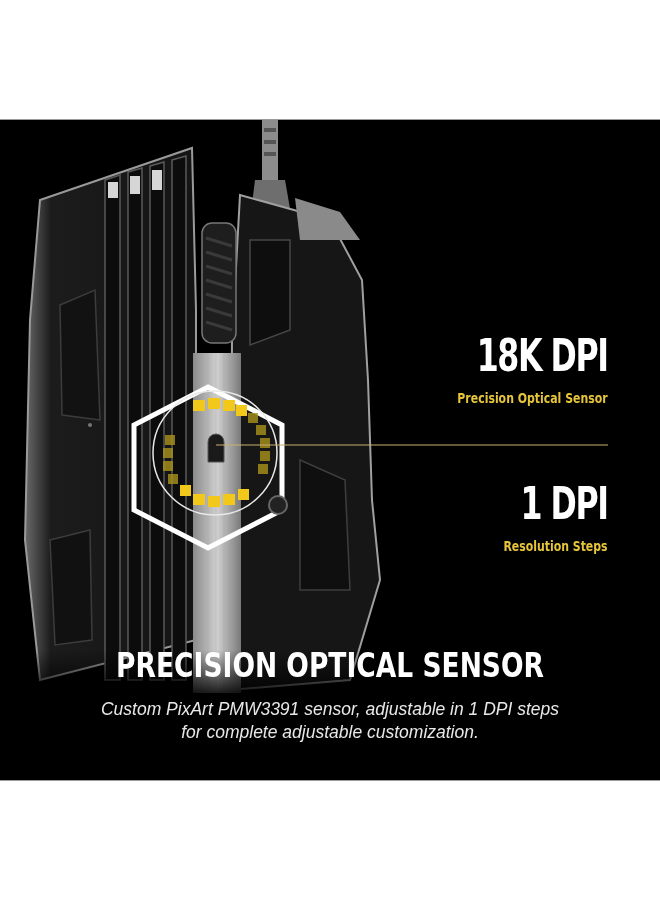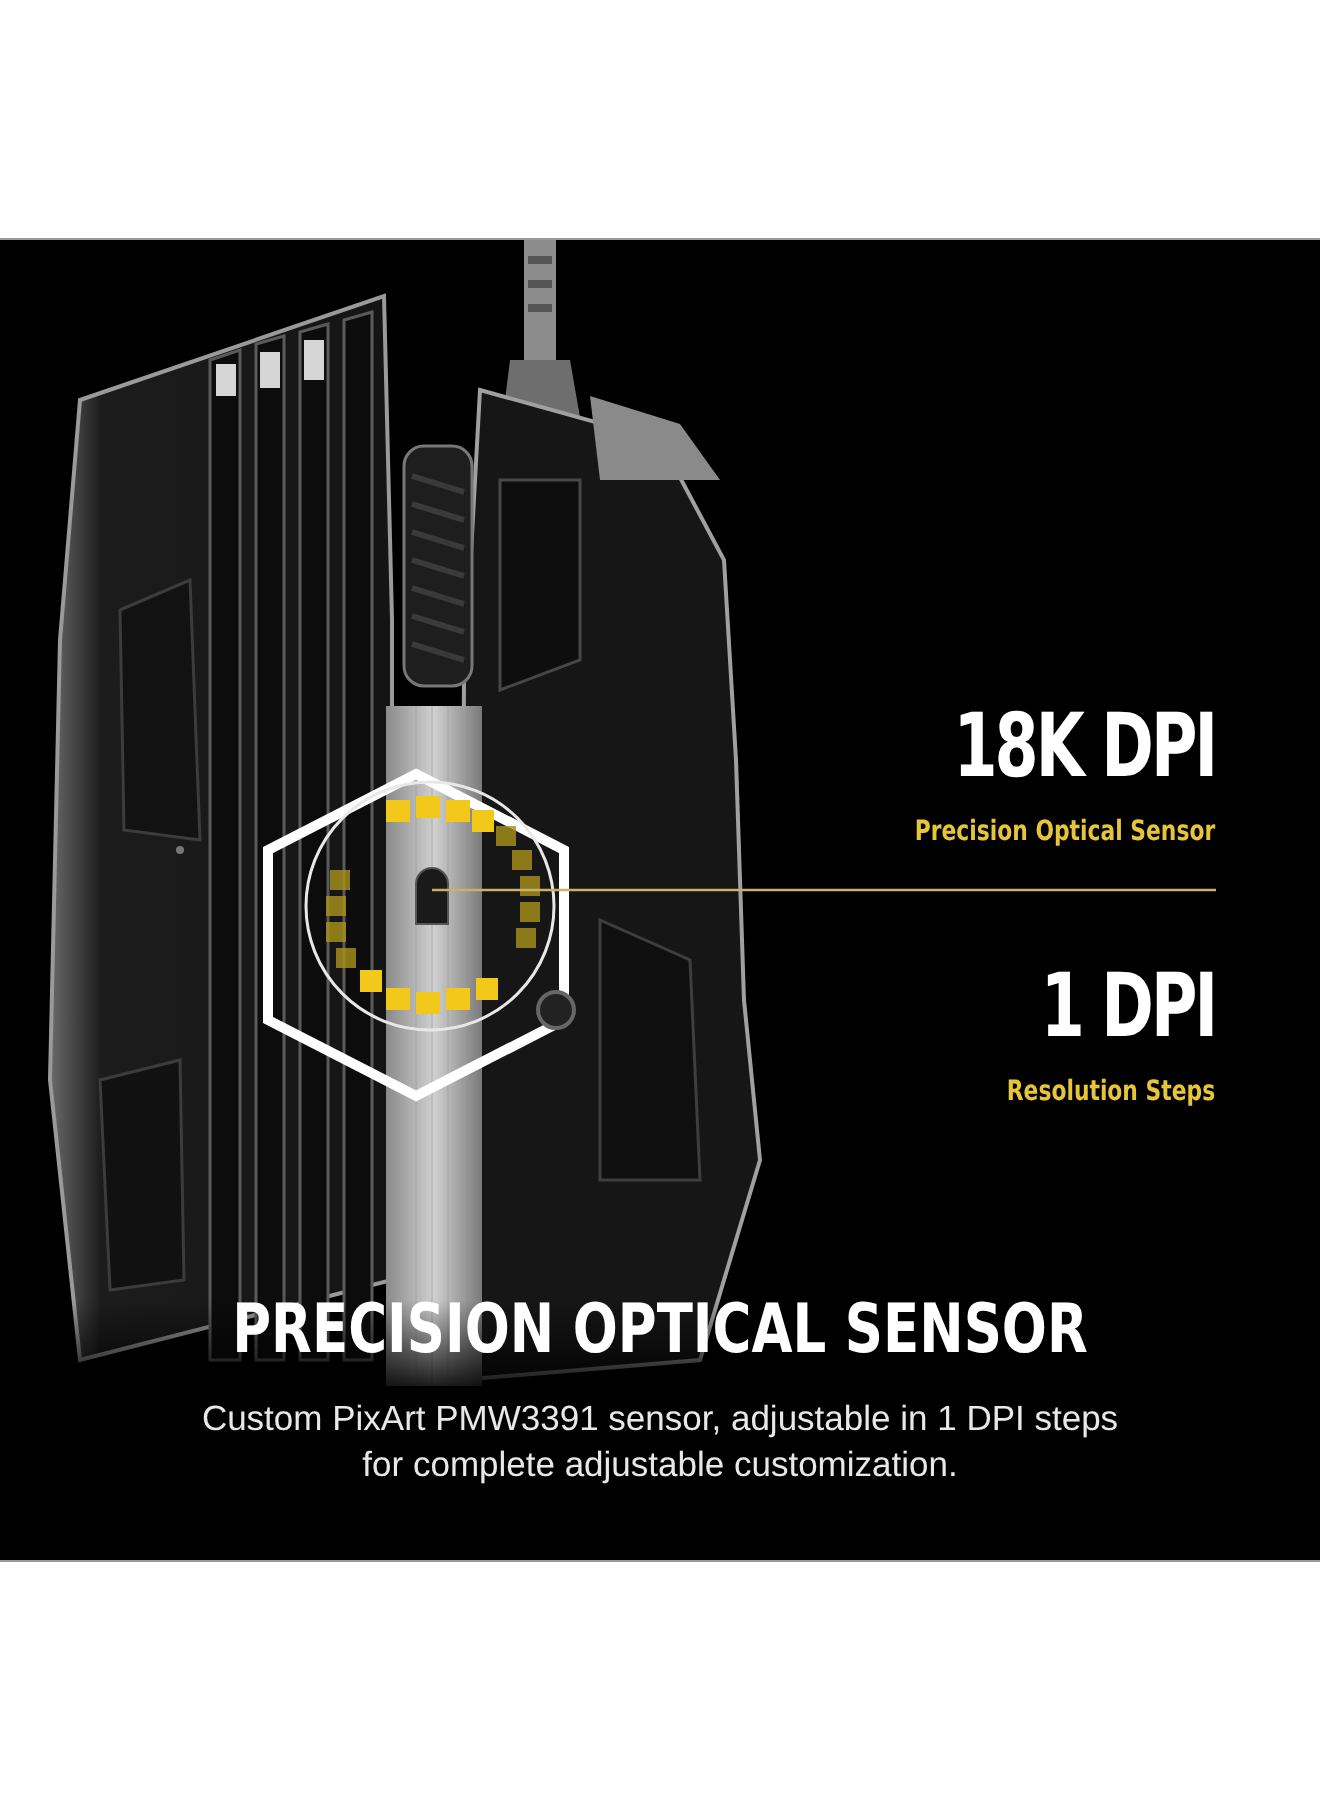--- a/index.html
+++ b/index.html
@@ -1,25 +1,25 @@
 <!DOCTYPE html>
 <html><head>
 <meta charset="utf-8">
 <style>
   html,body{margin:0;padding:0;background:#fff;}
   body{width:660px;height:900px;position:relative;overflow:hidden;font-family:"Liberation Sans",sans-serif;}
   .panel{position:absolute;left:0;top:120px;width:660px;height:660px;background:#000;overflow:hidden;}
   .panel-edge-top{position:absolute;left:0;top:119px;width:660px;height:1px;background:#9a9a9a;}
   .panel-edge-bottom{position:absolute;left:0;top:780px;width:660px;height:1px;background:#9a9a9a;}
   .mouse-svg{position:absolute;left:0;top:0;}
-  .spec{position:absolute;right:52px;text-align:right;margin-top:18px;}
+  .spec{position:absolute;right:52px;text-align:right;}
   .spec-value{color:#fff;font-family:"DejaVu Sans",sans-serif;font-weight:bold;font-size:44px;letter-spacing:-2px;transform:scaleX(0.72);transform-origin:right center;line-height:1;white-space:nowrap;}
   .spec-label{color:#e6c53a;font-family:"DejaVu Sans",sans-serif;font-weight:bold;font-size:14px;transform:scaleX(0.78);transform-origin:right center;white-space:nowrap;margin-top:12px;}
   .headline{position:absolute;left:0;width:660px;top:525px;text-align:center;color:#fff;font-family:"DejaVu Sans",sans-serif;font-weight:bold;font-size:34px;letter-spacing:0px;transform:scaleX(0.78);transform-origin:center;white-space:nowrap;}
-  .desc{position:absolute;left:0;width:660px;top:578px;text-align:center;color:#e8e8e8;font-family:"Liberation Sans",sans-serif;font-size:17.5px;line-height:23px;}
+  .desc{position:absolute;left:0;width:660px;top:578px;text-align:center;color:#e8e8e8;font-family:"Liberation Sans",sans-serif;font-size:17.5px;line-height:23px;font-style:italic;}
 </style>
 </head>
 <body>
 
 <div class="panel-edge-top"></div>
 <div class="panel">
   <svg class="mouse-svg" width="660" height="660" viewBox="0 0 660 660">
     <defs>
       <linearGradient id="gBody" x1="0" x2="1" y1="0" y2="0">
         <stop offset="0" stop-color="#6a6a6a"></stop>
@@ -122,21 +122,21 @@
     <circle cx="278" cy="385" r="9" fill="#222" stroke="#666" stroke-width="2"></circle>
     <circle cx="90" cy="305" r="2" fill="#777"></circle>
 
     <rect x="0" y="380" width="660" height="200" fill="url(#gFade)"></rect>
   </svg>
 
   <div class="spec" style="top:214px;">
     <div class="spec-value">18K DPI</div>
     <div class="spec-label">Precision Optical Sensor</div>
   </div>
-  <div class="spec" style="top:344px;">
+  <div class="spec" style="top:362px;">
     <div class="spec-value">1 DPI</div>
     <div class="spec-label">Resolution Steps</div>
   </div>
 
   <div class="headline">PRECISION OPTICAL SENSOR</div>
   <div class="desc">
     <div>Custom PixArt PMW3391 sensor, adjustable in 1 DPI steps</div>
     <div>for complete adjustable customization.</div>
   </div>
 </div>

